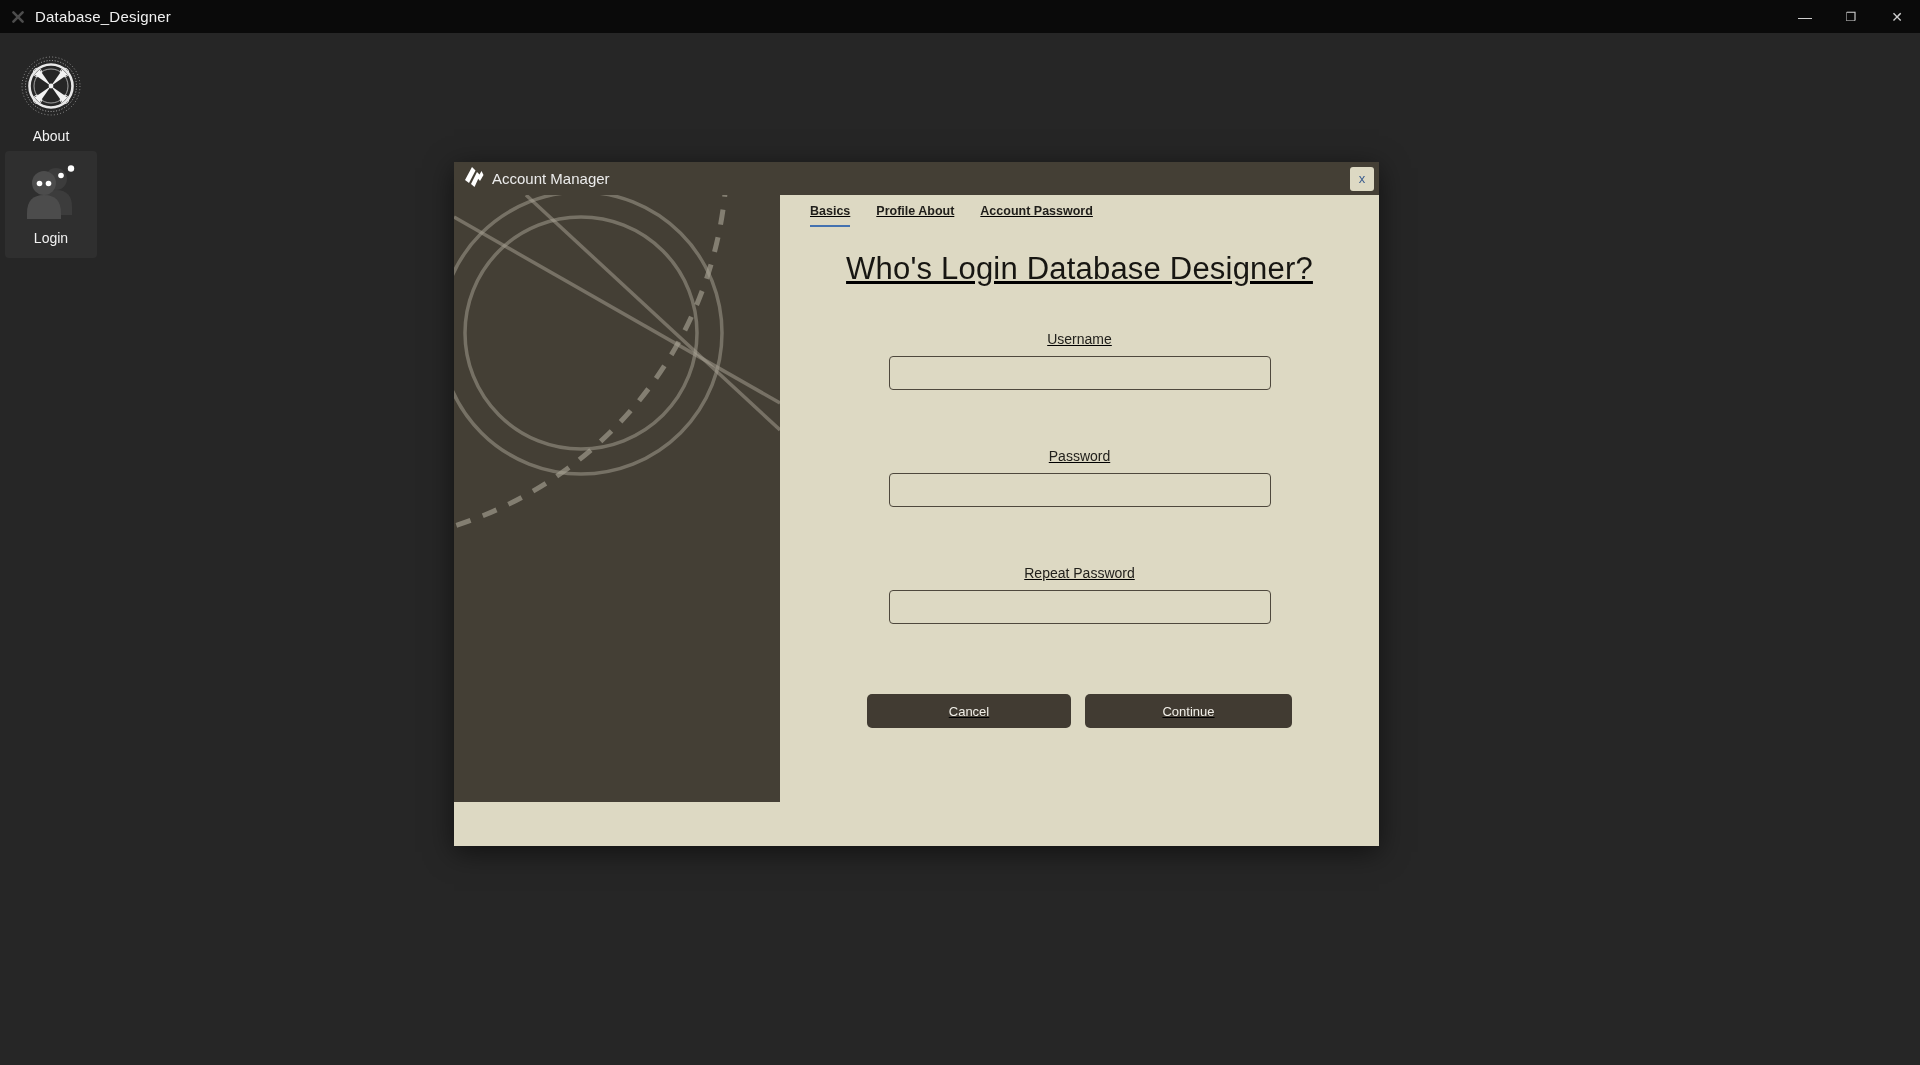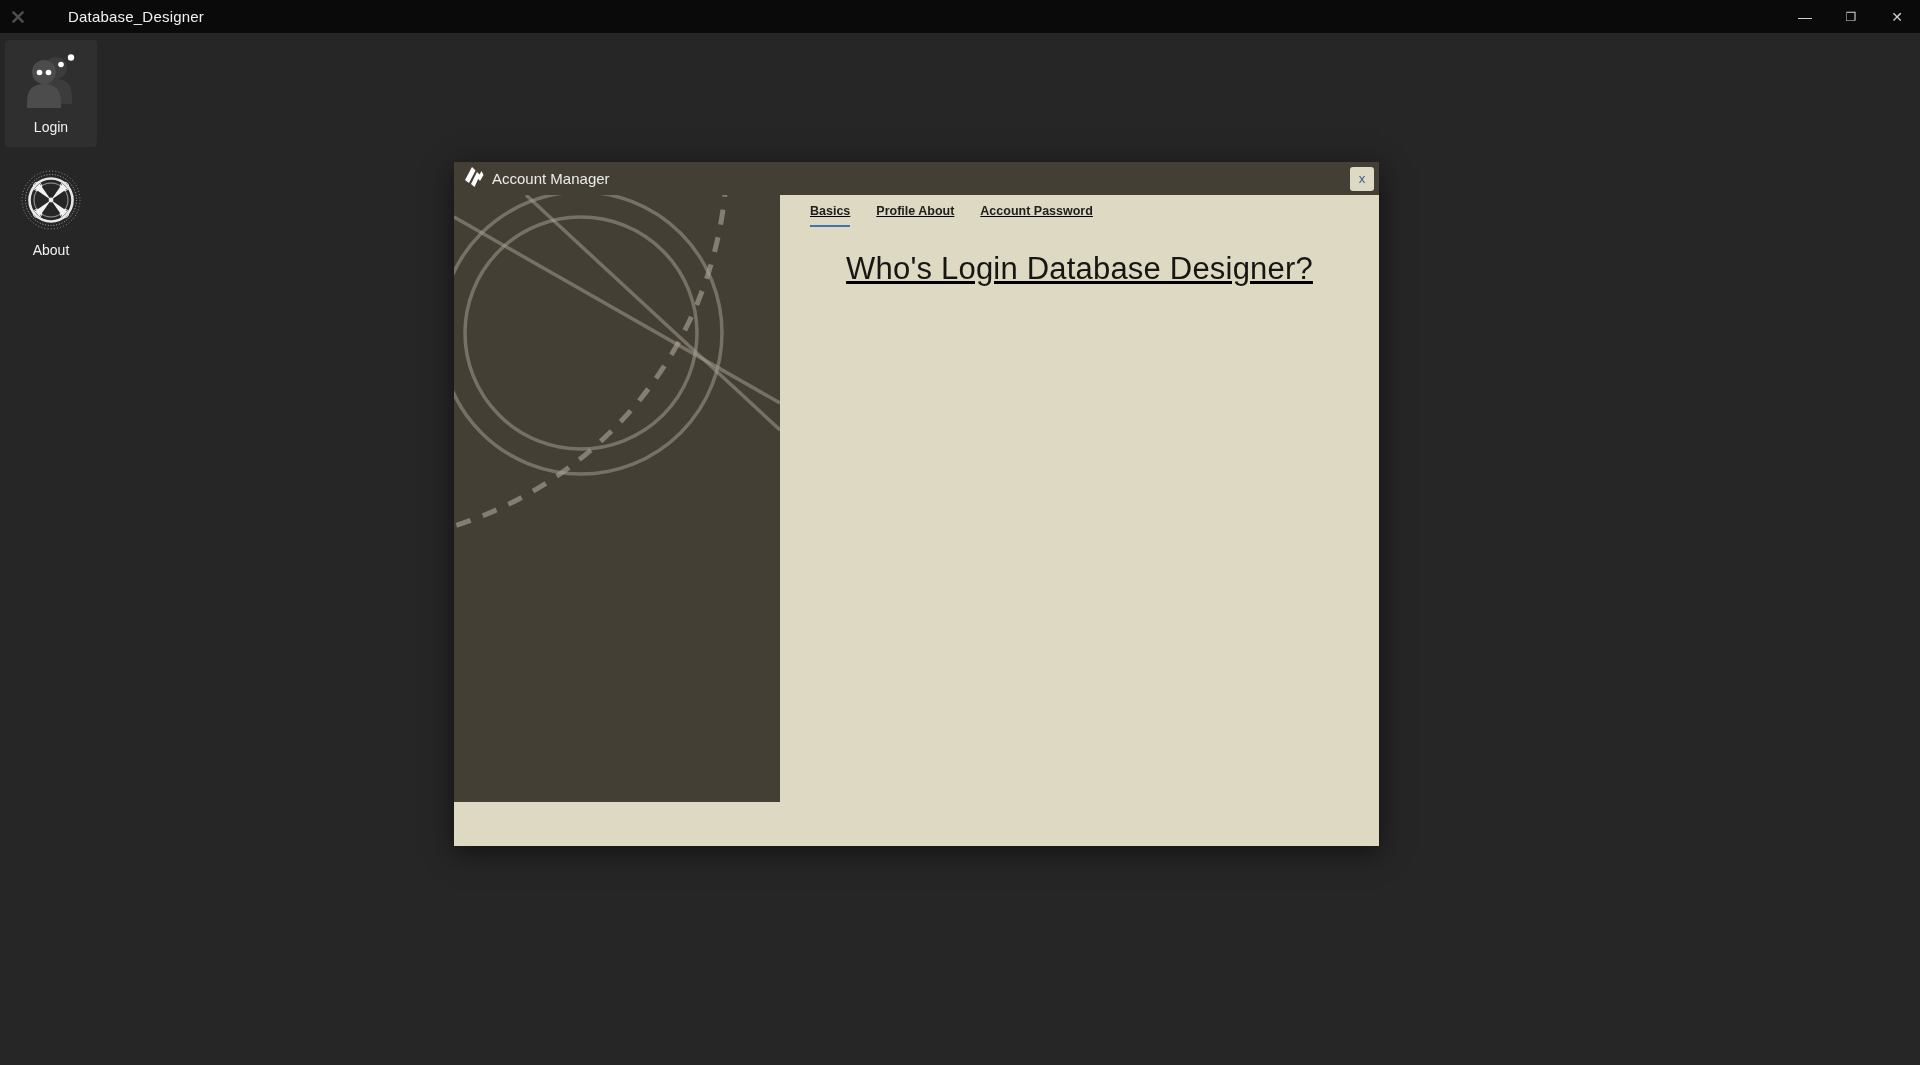--- a/index.html
+++ b/index.html
@@ -14,21 +14,21 @@
   .titlebar {
     position: absolute; top: 0; left: 0; width: 1920px; height: 33px;
     background: #0a0a0a; display: flex; align-items: center;
     color: #e6e6e6;
   }
   .titlebar .app-icon {
     width: 18px; height: 18px; margin-left: 9px; margin-right: 8px;
     color: #4f4f4f; font-size: 15px; font-weight: 700;
     display: flex; align-items: center; justify-content: center;
   }
-  .titlebar .app-title { font-size: 15px; color: #f0f0f0; letter-spacing: .2px; margin-left: 33px; }
+  .titlebar .app-title { font-size: 15px; color: #f0f0f0; letter-spacing: .2px; }
   .win-controls { margin-left: auto; display: flex; height: 100%; }
   .win-btn {
     width: 46px; height: 100%; display: flex; align-items: center; justify-content: center;
     color: #cfcfcf; font-size: 14px; cursor: default;
   }
   .win-btn.maximize { font-size: 12px; }
 
   
   .sidebar { position: absolute; top: 33px; left: 0; width: 104px; }
   .side-item { display: flex; flex-direction: column; align-items: center; }
@@ -111,39 +111,20 @@
   </span>
   <span class="app-title">Database_Designer</span>
   <div class="win-controls">
     <div class="win-btn">—</div>
     <div class="win-btn maximize">❐</div>
     <div class="win-btn">✕</div>
   </div>
 </div>
 
 <div class="sidebar">
-  <div class="side-item login-item">
-    <span>
-      <svg width="62" height="58" viewBox="0 0 62 58">
-
-        <circle cx="36" cy="18" r="11" fill="#3c3c3c"></circle>
-        <path d="M20 46 q0 -17 16 -17 q16 0 16 17 l0 8 l-32 0 Z" fill="#3c3c3c"></path>
-
-        <circle cx="24" cy="22" r="12" fill="#4c4c4c"></circle>
-        <path d="M7 52 q0 -18 17 -18 q17 0 17 18 l0 6 l-34 0 Z" fill="#4c4c4c"></path>
-
-        <circle cx="19.5" cy="22.5" r="2.8" fill="#ffffff"></circle>
-        <circle cx="28.5" cy="22.5" r="2.8" fill="#ffffff"></circle>
-        <circle cx="41" cy="14.5" r="2.8" fill="#ffffff"></circle>
-        <circle cx="51" cy="7.5" r="3.2" fill="#ffffff"></circle>
-      </svg>
-    </span>
-    <span class="side-label">Login</span>
-  </div>
-
   <div class="side-item about-item">
     <span>
       <svg width="62" height="62" viewBox="0 0 62 62">
         <g fill="none" stroke="#e8e8e8">
           <circle cx="31" cy="31" r="29" stroke-width="0.7" stroke-dasharray="1 2.2" opacity=".75"></circle>
           <circle cx="31" cy="31" r="25.5" stroke-width="0.8" stroke-dasharray="1 1.8" opacity=".85"></circle>
           <circle cx="31" cy="31" r="21.5" stroke-width="2.6"></circle>
           <circle cx="31" cy="31" r="17" stroke-width="0.8" opacity=".8"></circle>
           <circle cx="17.5" cy="17.5" r="4.2" stroke-width="1.1"></circle>
           <circle cx="44.5" cy="17.5" r="4.2" stroke-width="1.1"></circle>
@@ -154,20 +135,39 @@
           <polygon points="31,31 14.5,19.5 19.5,14.5"></polygon>
           <polygon points="31,31 47.5,19.5 42.5,14.5"></polygon>
           <polygon points="31,31 14.5,42.5 19.5,47.5"></polygon>
           <polygon points="31,31 47.5,42.5 42.5,47.5"></polygon>
           <circle cx="31" cy="31" r="2.4"></circle>
         </g>
       </svg>
     </span>
     <span class="side-label">About</span>
   </div>
+
+  <div class="side-item login-item">
+    <span>
+      <svg width="62" height="58" viewBox="0 0 62 58">
+
+        <circle cx="36" cy="18" r="11" fill="#3c3c3c"></circle>
+        <path d="M20 46 q0 -17 16 -17 q16 0 16 17 l0 8 l-32 0 Z" fill="#3c3c3c"></path>
+
+        <circle cx="24" cy="22" r="12" fill="#4c4c4c"></circle>
+        <path d="M7 52 q0 -18 17 -18 q17 0 17 18 l0 6 l-34 0 Z" fill="#4c4c4c"></path>
+
+        <circle cx="19.5" cy="22.5" r="2.8" fill="#ffffff"></circle>
+        <circle cx="28.5" cy="22.5" r="2.8" fill="#ffffff"></circle>
+        <circle cx="41" cy="14.5" r="2.8" fill="#ffffff"></circle>
+        <circle cx="51" cy="7.5" r="3.2" fill="#ffffff"></circle>
+      </svg>
+    </span>
+    <span class="side-label">Login</span>
+  </div>
 </div>
 
 <div class="dialog">
 
   <div class="dialog-header">
     <span>
       <svg width="20" height="22" viewBox="0 0 20 22">
         <g fill="#ffffff">
           <polygon points="1,14 8,1 11.5,4.5 5,17"></polygon>
           <polygon points="7,18 13,6 16,9 10.5,21"></polygon>
@@ -196,16 +196,33 @@
     <div class="content">
 
       <div class="tabs">
         <div class="tab active">Basics</div>
         <div class="tab">Profile About</div>
         <div class="tab">Account Password</div>
       </div>
 
       <div class="heading">Who's Login Database Designer?</div>
 
+      <div class="form-col">
+        <label class="field-label">Username</label>
+        <input class="text-input" type="text" value="" style="">
+
+        <div class="field-gap"></div>
+        <label class="field-label">Password</label>
+        <input class="text-input" type="password" value="" style="">
+
+        <div class="field-gap"></div>
+        <label class="field-label">Repeat Password</label>
+        <input class="text-input" type="password" value="" style="">
+
+        <div class="btn-row">
+          <button class="dlg-btn cancel">Cancel</button>
+          <button class="dlg-btn continue">Continue</button>
+        </div>
+      </div>
 
     </div>
   </div>
 </div>
 
 </body></html>

